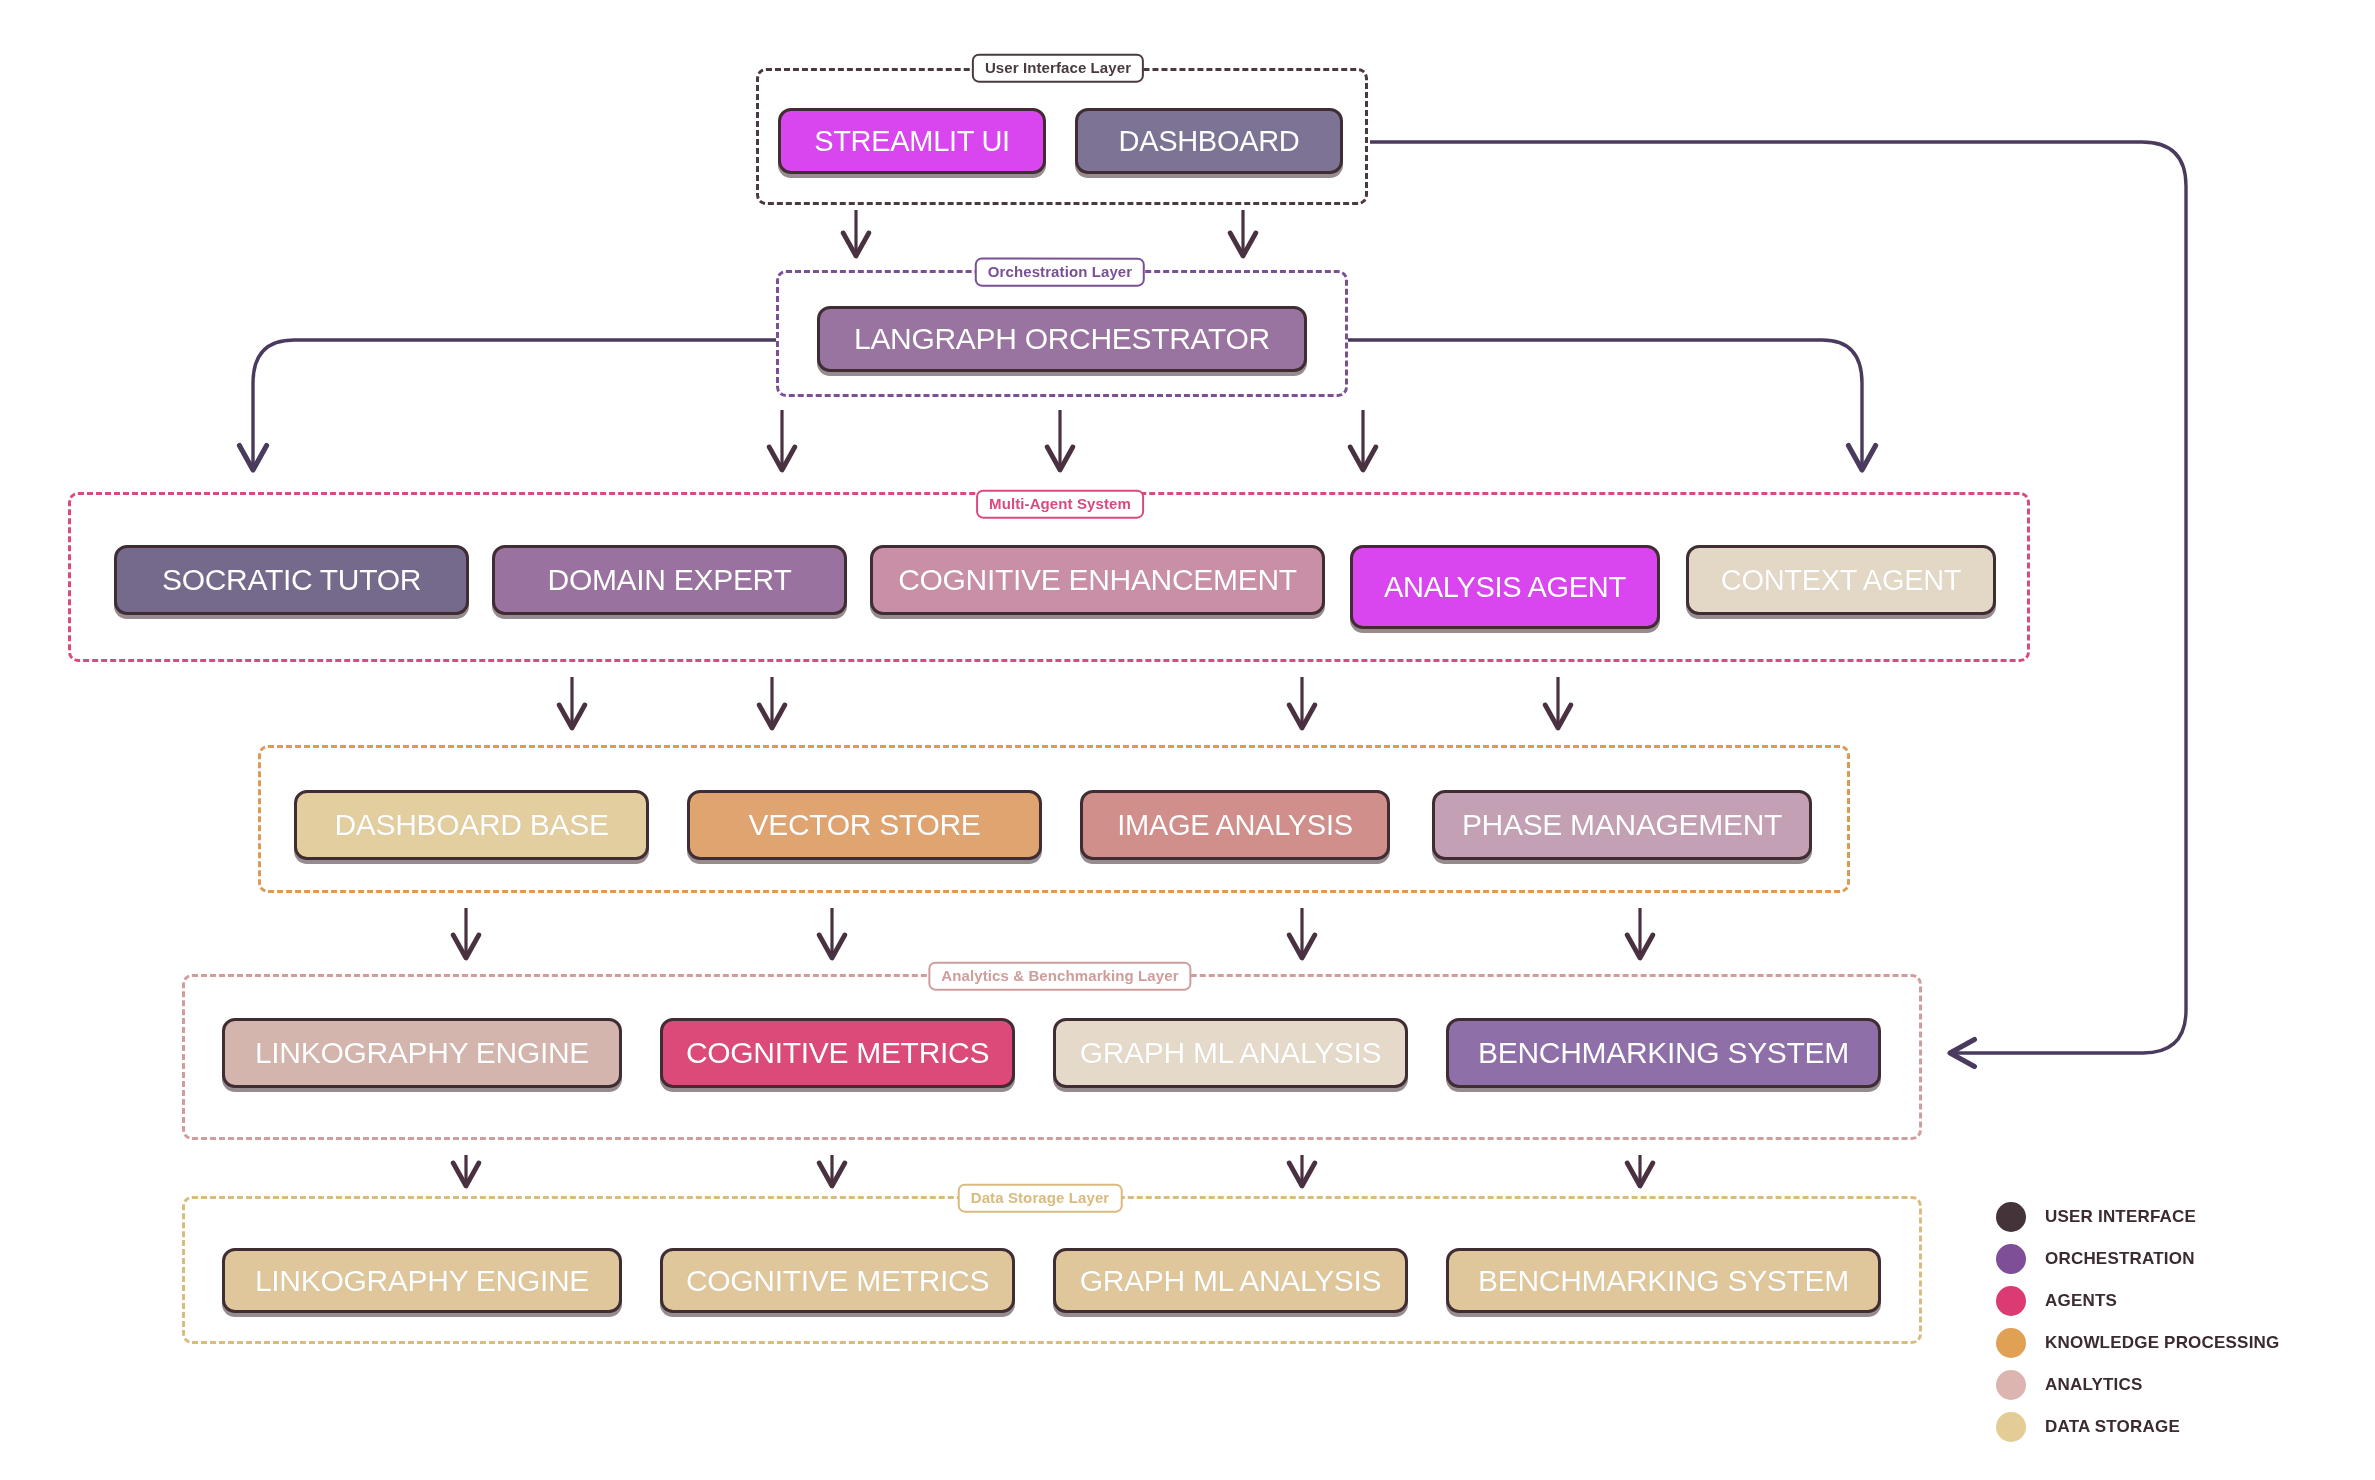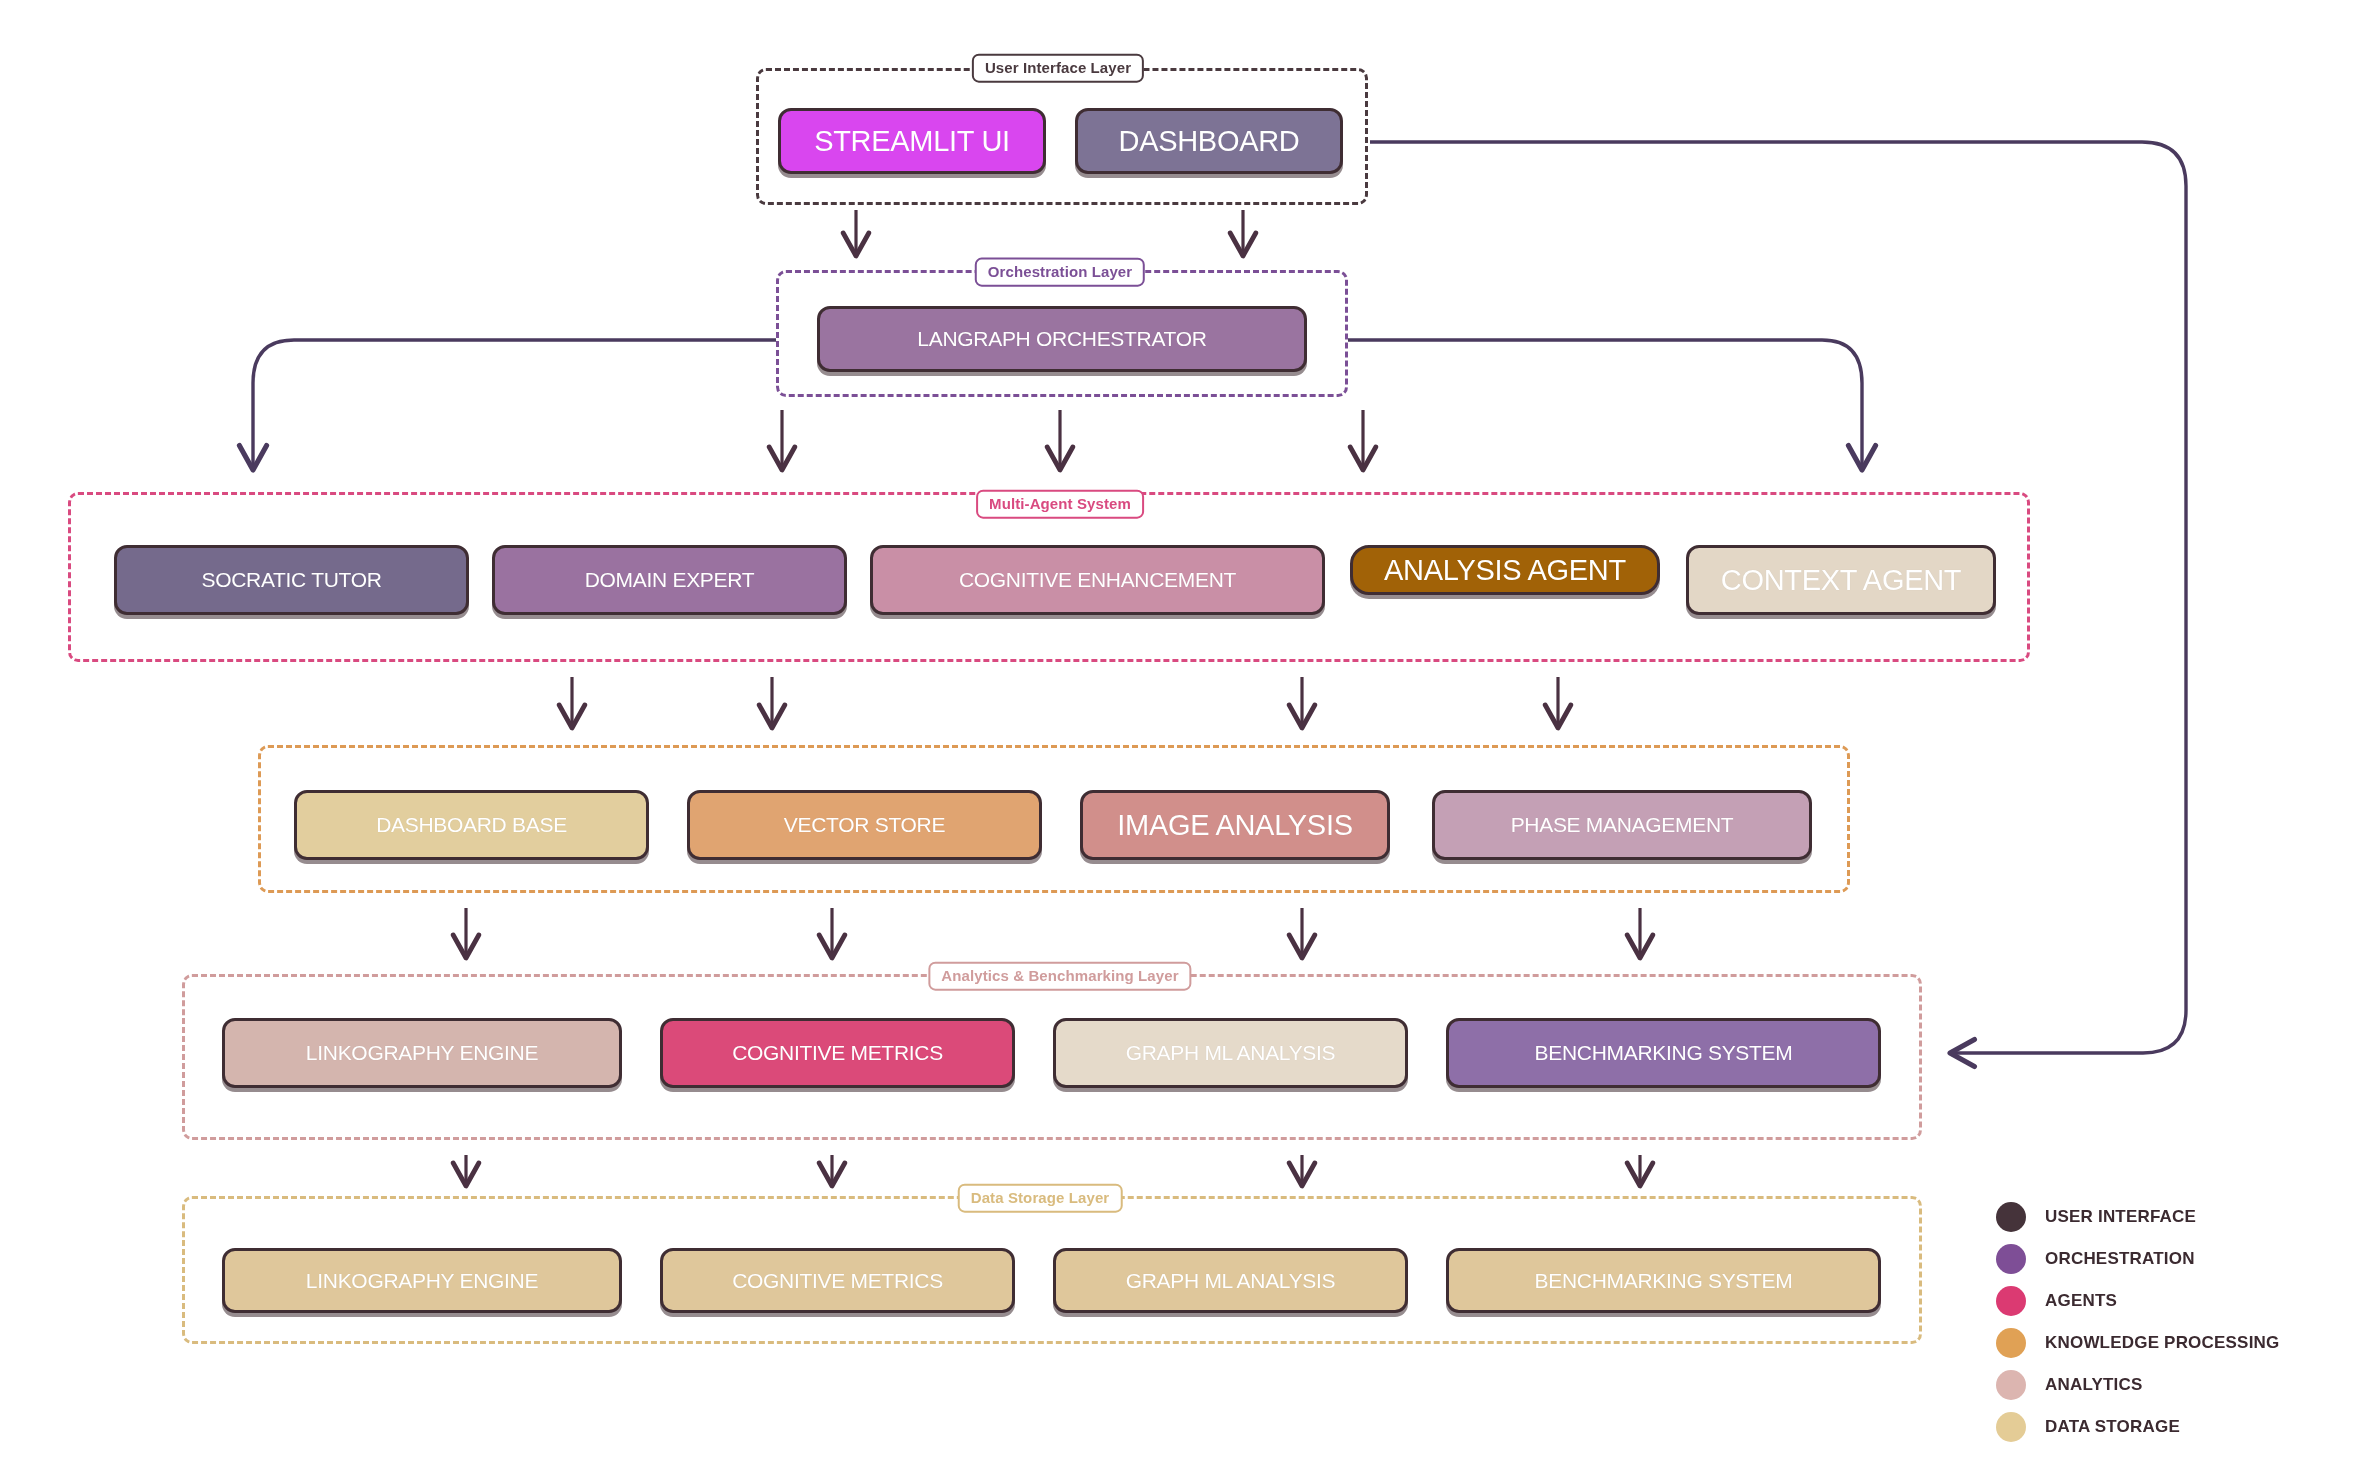--- a/index.html
+++ b/index.html
@@ -49,21 +49,21 @@
   
   .node {
     position: absolute;
     box-sizing: border-box;
     border: 3px solid #3f2d33;
     border-radius: 13px;
     display: flex;
     align-items: center;
     justify-content: center;
     color: #ffffff;
-    font-size: 21px;
+    font-size: 30px;
     font-weight: 400;
     letter-spacing: -0.3px;
     white-space: nowrap;
     z-index: 4;
     box-shadow: 0 4px 0 0 rgba(63,45,51,0.55);
     text-shadow: 0 0 1px rgba(0,0,0,0.10);
   }
   .node.small { font-size: 29px; }
 
   
@@ -146,21 +146,21 @@
       <div class="node small" style="left: 778px; top: 108px; width: 268px; height: 66px; background: #d946ef;">STREAMLIT UI</div>
       <div class="node small" style="left: 1075px; top: 108px; width: 268px; height: 66px; background: rgb(125, 115, 149);">DASHBOARD</div>
       <div class="layer-group" style="left: 776px; top: 270px; width: 572px; height: 127px; border-color: rgb(123, 79, 150);"></div>
       <div class="layer-title" style="left: 1060px; top: 272px; color: rgb(123, 79, 150); border-color: rgb(123, 79, 150);">Orchestration Layer</div>
       <div class="node" style="left: 817px; top: 306px; width: 490px; height: 66px; background: rgb(154, 116, 160);">LANGRAPH ORCHESTRATOR</div>
       <div class="layer-group" style="left: 68px; top: 492px; width: 1962px; height: 170px; border-color: rgb(217, 74, 128);"></div>
       <div class="layer-title" style="left: 1060px; top: 504px; color: rgb(217, 74, 128); border-color: rgb(217, 74, 128);">Multi-Agent System</div>
       <div class="node" style="left: 114px; top: 545px; width: 355px; height: 70px; background: rgb(117, 106, 140);">SOCRATIC TUTOR</div>
       <div class="node" style="left: 492px; top: 545px; width: 355px; height: 70px; background: rgb(154, 114, 160);">DOMAIN EXPERT</div>
       <div class="node" style="left: 870px; top: 545px; width: 455px; height: 70px; background: rgb(201, 143, 166);">COGNITIVE ENHANCEMENT</div>
-      <div class="node small" style="left: 1350px; top: 545px; width: 310px; height: 50px; background: #a16207; border-radius: 19px;">ANALYSIS AGENT</div>
+      <div class="node small" style="left: 1350px; top: 545px; width: 310px; height: 84px; background: #d946ef;">ANALYSIS AGENT</div>
       <div class="node small" style="left: 1686px; top: 545px; width: 310px; height: 70px; background: rgb(227, 215, 198);">CONTEXT AGENT</div>
       <div class="layer-group" style="left: 258px; top: 745px; width: 1592px; height: 148px; border-color: rgb(221, 154, 85);"></div>
       <div class="node" style="left: 294px; top: 790px; width: 355px; height: 70px; background: rgb(226, 206, 158);">DASHBOARD BASE</div>
       <div class="node" style="left: 687px; top: 790px; width: 355px; height: 70px; background: rgb(224, 164, 113);">VECTOR STORE</div>
       <div class="node small" style="left: 1080px; top: 790px; width: 310px; height: 70px; background: rgb(209, 143, 139);">IMAGE ANALYSIS</div>
       <div class="node" style="left: 1432px; top: 790px; width: 380px; height: 70px; background: rgb(196, 160, 181);">PHASE MANAGEMENT</div>
       <div class="layer-group" style="left: 182px; top: 974px; width: 1740px; height: 166px; border-color: rgb(208, 156, 156);"></div>
       <div class="layer-title" style="left: 1060px; top: 976px; color: rgb(208, 156, 156); border-color: rgb(208, 156, 156);">Analytics &amp; Benchmarking Layer</div>
       <div class="node" style="left: 222px; top: 1018px; width: 400px; height: 70px; background: rgb(212, 181, 174);">LINKOGRAPHY ENGINE</div>
       <div class="node" style="left: 660px; top: 1018px; width: 355px; height: 70px; background: rgb(219, 74, 121);">COGNITIVE METRICS</div>

